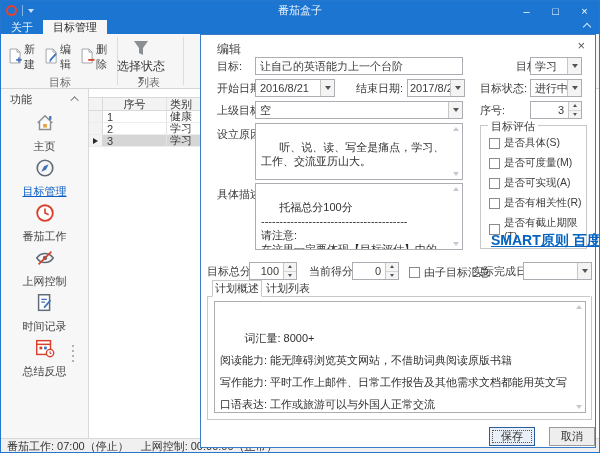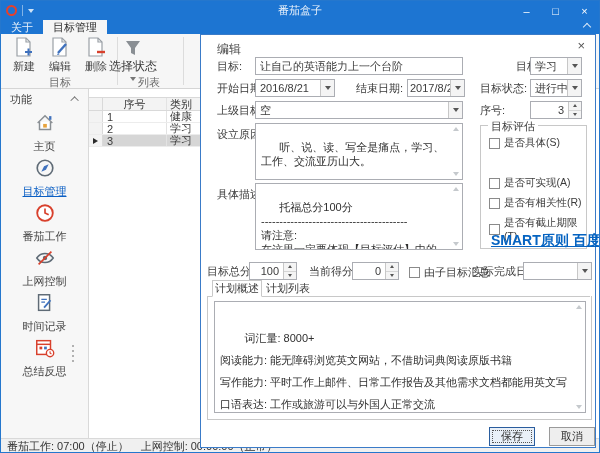--- a/index.html
+++ b/index.html
@@ -18,21 +18,21 @@
 
   
   .tabstrip { position:absolute; left:0; top:19px; width:100%; height:14px; background:#1d75d2; display:flex; align-items:stretch; }
   .rtab { padding:0 10px; font-size:11px; color:#eaf2fb; display:flex; align-items:center; }
   .rtab.active { background:#f6f6f6; color:#2b2b2b; }
   .collapse-chev { position:absolute; right:8px; top:4px; width:7px; height:7px; }
   .chev-up { width:6px; height:6px; border-left:1px solid #d9e8f8; border-top:1px solid #d9e8f8; transform:rotate(45deg); }
 
   
   .ribbon { position:absolute; left:0; top:33px; width:100%; height:55px; background:#f6f6f6; border-bottom:1px solid #d5d5d5; }
-  .rbtn { position:absolute; top:2px; width:34px; height:40px; display:flex; flex-direction:column; align-items:center; }
+  .rbtn { position:absolute; top:2px; width:34px; height:40px; display:flex; flex-direction:row; align-items:center; }
   .rbtn svg { width:22px; height:22px; }
   .rbtn .rlbl { font-size:11px; color:#444; margin-top:1px; }
   .rbtn-big { position:absolute; top:2px; width:56px; height:48px; display:flex; flex-direction:column; align-items:center; }
   .rbtn-big svg { width:20px; height:20px; margin-top:2px; }
   .tri-down-g { width:0; height:0; border-left:3px solid transparent; border-right:3px solid transparent; border-top:4px solid #777; margin-top:2px; }
   .rgroup-lbl { position:absolute; top:41px; font-size:11px; color:#6a6a6a; text-align:center; }
   .rsep { position:absolute; top:3px; width:1px; height:48px; background:#dcdcdc; }
 
   
   .sidebar { position:absolute; left:0; top:88px; width:88px; height:349px; background:#f7f7f7; border-right:1px solid #d9d9d9; }
@@ -137,21 +137,21 @@
       <svg viewBox="0 0 22 22">
         <path d="M4 2h9l4 4v14H4z" fill="#fff" stroke="#9aa0a6" stroke-width="1.2"></path>
         <path d="M13 2v4h4" fill="none" stroke="#9aa0a6" stroke-width="1.2"></path>
         <path d="M12 16h8" stroke="#d8402c" stroke-width="2.4"></path>
       </svg>
       <span class="rlbl">删除</span>
     </div>
     <div class="rgroup-lbl" style="left:4px; width:110px;">目标</div>
     <div class="rsep" style="left:116px;"></div>
 
-    <div class="rbtn-big" style="left:104px;">
+    <div class="rbtn-big" style="left:112px;">
       <svg viewBox="0 0 20 20">
         <polygon points="3,3 17,3 12,10 12,17 8,15 8,10" fill="#8a8f94"></polygon>
       </svg>
       <span class="rlbl">选择状态</span>
       <div class="tri-down-g"></div>
     </div>
     <div class="rgroup-lbl" style="left:118px; width:60px;">列表</div>
     <div class="rsep" style="left:182px;"></div>
   </div>
 
@@ -306,20 +306,24 @@
       <span>听、说、读、写全是痛点，学习、工作、交流亚历山大。</span>
       <div class="scroll-hint-u"></div>
       <div class="scroll-hint-d"></div>
     </div>
 
     <div class="gbox" style="left:279px; top:90px; width:107px; height:124px;">
       <div class="gbox-legend">目标评估</div>
       <div class="cbrow" style="top:10px;">
           <span class="cb"></span>
           <span>是否具体(S)</span>
+        </div>
+      <div class="cbrow" style="top:30px;">
+          <span class="cb"></span>
+          <span>是否可度量(M)</span>
         </div>
       <div class="cbrow" style="top:70px;">
           <span class="cb"></span>
           <span>是否有相关性(R)</span>
         </div>
       <div class="cbrow" style="top:50px;">
           <span class="cb"></span>
           <span>是否可实现(A)</span>
         </div>
       <div class="cbrow" style="top:90px;">

